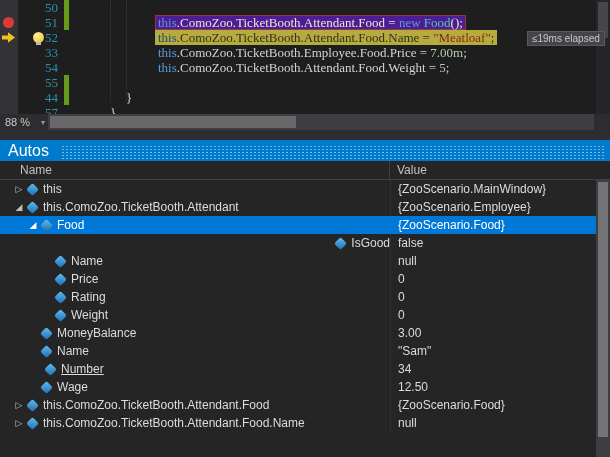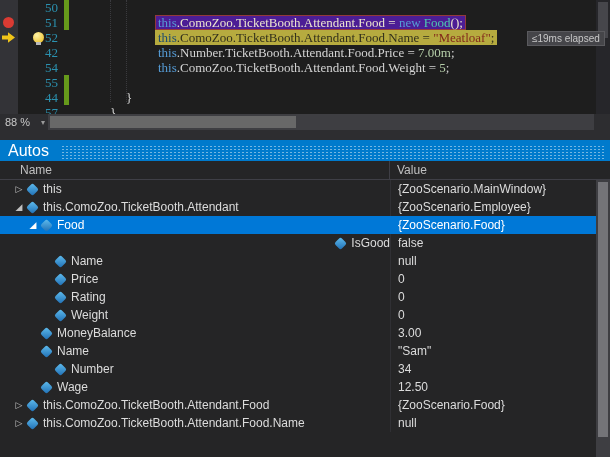--- a/index.html
+++ b/index.html
@@ -92,23 +92,23 @@
           <span class="lnum">51</span>
           <span class="chg on"></span>
           <span class="lbody" style="padding-left: 82px;"><span class="stmt bp"><span class="seg kw">this</span><span class="seg id">.ComoZoo.TicketBooth.Attendant.Food = </span><span class="seg kw">new</span><span class="seg id"> </span><span class="seg type">Food</span><span class="seg id">();</span></span></span>
         </div>
         <div class="cline">
           <span class="lnum">52</span>
           <span class="chg"></span>
           <span class="lbody" style="padding-left: 82px;"><span class="stmt cur"><span class="seg kw">this</span><span class="seg id">.ComoZoo.TicketBooth.Attendant.Food.Name = </span><span class="seg str">"Meatloaf"</span><span class="seg id">;</span></span></span>
         </div>
         <div class="cline">
-          <span class="lnum">42</span>
-          <span class="chg"></span>
-          <span class="lbody" style="padding-left: 82px;"><span class="stmt"><span class="seg kw">this</span><span class="seg id">.Number.TicketBooth.Attendant.Food.Price = </span><span class="seg num">7.00m</span><span class="seg id">;</span></span></span>
+          <span class="lnum">33</span>
+          <span class="chg"></span>
+          <span class="lbody" style="padding-left: 82px;"><span class="stmt"><span class="seg kw">this</span><span class="seg id">.ComoZoo.TicketBooth.Employee.Food.Price = </span><span class="seg num">7.00m</span><span class="seg id">;</span></span></span>
         </div>
         <div class="cline">
           <span class="lnum">54</span>
           <span class="chg"></span>
           <span class="lbody" style="padding-left: 82px;"><span class="stmt"><span class="seg kw">this</span><span class="seg id">.ComoZoo.TicketBooth.Attendant.Food.Weight = </span><span class="seg num">5</span><span class="seg id">;</span></span></span>
         </div>
         <div class="cline">
           <span class="lnum">55</span>
           <span class="chg on"></span>
         </div>
@@ -231,21 +231,21 @@
         </div>
         <div class="row">
           <div class="cell name" style="padding-left: 26px;">
             <span class="arrow"></span>
             <span class="micon"></span>
             <span class="rlabel">Name</span>
           </div>
           <div class="cell val">"Sam"</div>
         </div>
         <div class="row">
-          <div class="cell name" style="padding-left: 40px;">
+          <div class="cell name" style="padding-left: 30px; text-decoration: underline;">
             <span class="arrow"></span>
             <span class="micon"></span>
             <span class="rlabel">Number</span>
           </div>
           <div class="cell val">34</div>
         </div>
         <div class="row">
           <div class="cell name" style="padding-left: 26px;">
             <span class="arrow"></span>
             <span class="micon"></span>

